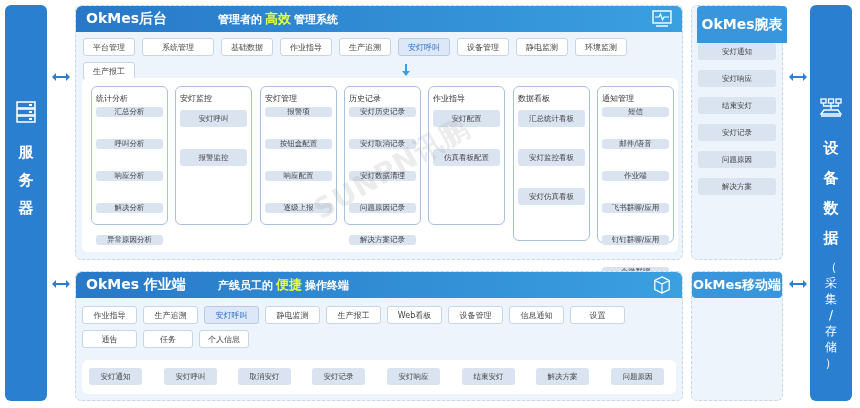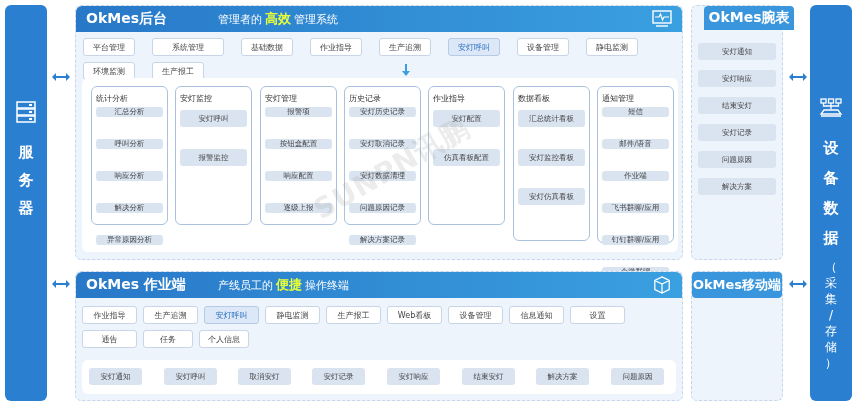--- a/index.html
+++ b/index.html
@@ -7,24 +7,24 @@
 .side{position:absolute;background:#2b7fd0;border-radius:6px;color:#fff;display:flex;flex-direction:column;align-items:center}
 #srv{left:5px;top:5px;width:42px;height:396px}
 #dev{left:810px;top:5px;width:42px;height:396px}
 .side .ico{margin-top:95px;width:24px;height:24px}
 .vtxt{display:flex;flex-direction:column;align-items:center;font-weight:bold;font-size:15px;line-height:28px;margin-top:14px}
 .vsub{display:flex;flex-direction:column;align-items:center;font-size:12px;line-height:16px;margin-top:6px}
 .arrow{position:absolute;width:18px;height:8px}
 .panel{position:absolute;background:#eef4fc;border:1px dashed #c5d6ea;border-radius:6px}
 .hdr{position:absolute;left:0;top:0;right:0;height:26px;background:linear-gradient(90deg,#2878c8,#3aa0e0);border-radius:6px 6px 0 0;color:#fff;display:flex;align-items:center}
 .hdr .t{font-weight:bold;font-size:14px;margin-left:10px;width:132px}
-.hdr .s{font-weight:normal;font-size:11px}
+.hdr .s{font-weight:bold;font-size:11px}
 .hdr .s b{color:#e8ff3a;font-size:13px;margin:0 3px}
 .hdr .hi{position:absolute;right:10px;top:4px;width:20px;height:18px}
-.tabs{position:absolute;display:flex;flex-wrap:wrap;gap:6px 17px}
+.tabs{position:absolute;display:flex;flex-wrap:wrap;gap:6px 7px}
 .tab{height:18px;border:1px solid #c8d5e6;border-radius:3px;background:#fff;font-size:8px;display:flex;align-items:center;justify-content:center;color:#444}
 .tab.on{background:#dce8f8;color:#2b6fc0;border-color:#b7cbe6}
 .inner{position:absolute;background:#fff;border-radius:6px}
 .col{position:absolute;border:1px solid #a9c1de;border-radius:6px;background:#fff;padding:6px 4px 4px;display:flex;flex-direction:column;align-items:flex-start}
 .col .ct{font-size:8px;color:#333;height:14px;margin-bottom:3px}
 .btn{width:100%;height:17px;background:#dae3f0;border-radius:3px;font-size:7.5px;display:flex;align-items:center;justify-content:center;margin-bottom:22px;color:#444}
 .rbtn{width:62px;height:17px;background:#dae3f0;border-radius:3px;font-size:7.5px;display:flex;align-items:center;justify-content:center;color:#444;position:absolute;left:20px}
 .wm{position:absolute;left:305px;top:150px;font-size:28px;font-weight:bold;color:rgba(150,150,150,0.18);transform:rotate(-30deg);letter-spacing:1px;pointer-events:none}
 .ptitle{position:absolute;background:#3a96dc;color:#fff;font-weight:bold;font-size:14px;display:flex;align-items:center;justify-content:center;border-radius:4px 4px 0 0}
 </style>
@@ -158,21 +158,21 @@
       <div class="btn">飞书群聊/应用</div>
       <div class="btn">钉钉群聊/应用</div>
       <div class="btn">企微群聊</div>
     </div>
   </div>
 </div>
 
 <div class="wm">SUNPN讯鹏</div>
 
 <div class="panel" style="left:691px;top:5px;width:92px;height:255px">
-  <div class="ptitle" style="left:12px;top:0;width:90px;height:24px">OkMes腕表</div>
+  <div class="ptitle" style="left:5px;top:0;width:90px;height:37px">OkMes腕表</div>
   <div class="rbtn" style="left:6px;width:78px;top:37px">安灯通知</div>
   <div class="rbtn" style="left:6px;width:78px;top:64px">安灯响应</div>
   <div class="rbtn" style="left:6px;width:78px;top:91px">结束安灯</div>
   <div class="rbtn" style="left:6px;width:78px;top:118px">安灯记录</div>
   <div class="rbtn" style="left:6px;width:78px;top:145px">问题原因</div>
   <div class="rbtn" style="left:6px;width:78px;top:172px">解决方案</div>
 </div>
 
 <div class="panel" style="left:691px;top:271px;width:92px;height:130px">
   <div class="ptitle" style="left:0;top:0;width:90px;height:26px;font-size:13px;border-radius:4px">OkMes移动端</div>

